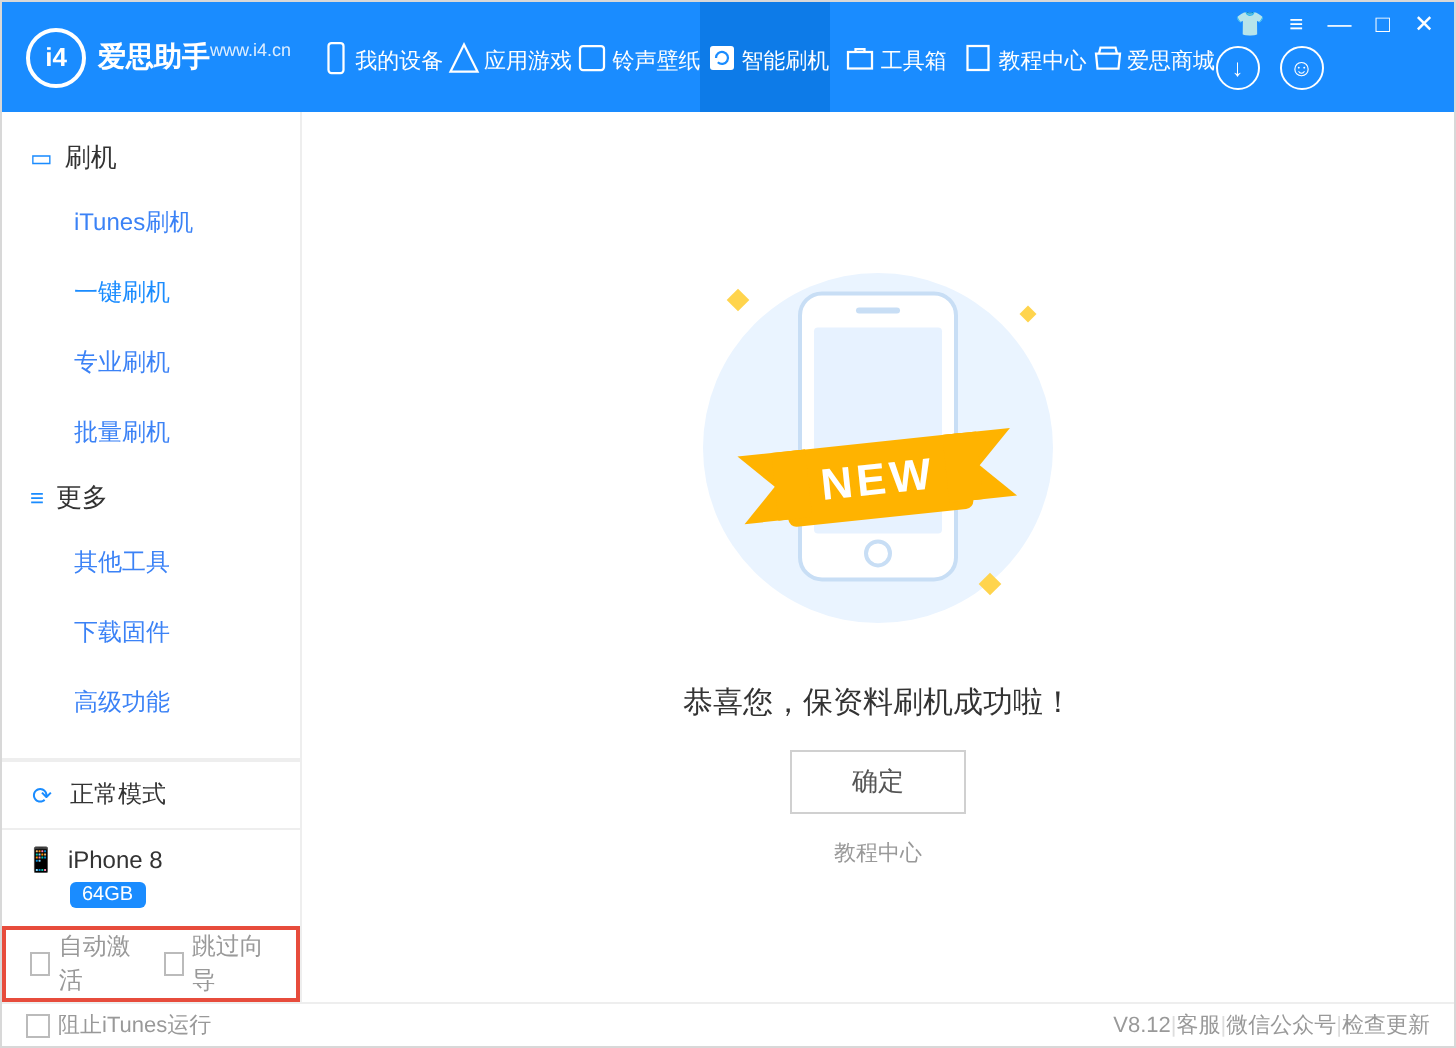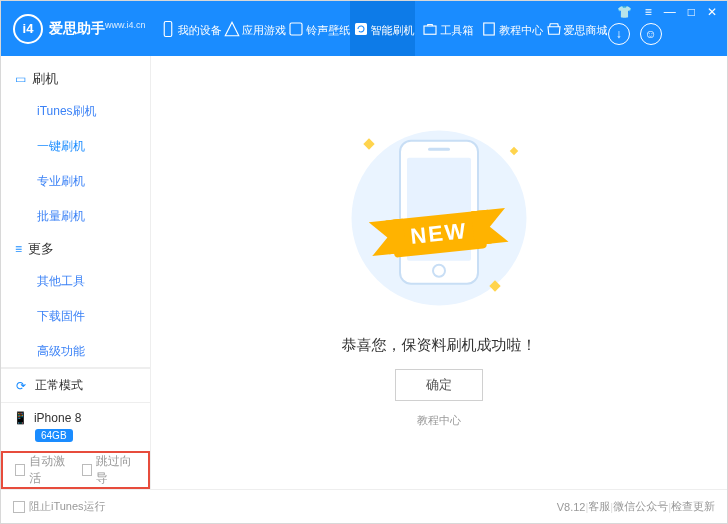--- a/index.html
+++ b/index.html
@@ -48,21 +48,21 @@
 .ribbon::before, .ribbon::after { content:''; position:absolute; top:0; width:0; height:0; border:17px solid #ffb300; }
 .ribbon::before { left:-22px; border-left-color: transparent; }
 .ribbon::after { right:-22px; border-right-color: transparent; }
 .spark { position:absolute; width:8px; height:8px; background:#ffd44d; transform: rotate(45deg); }
 .spark.a { top:22px; left:26px; }
 .spark.b { top:30px; right:22px; width:6px; height:6px; }
 .spark.c { bottom:28px; right:40px; }
 .success { margin-top: 18px; font-size: 15px; color: #333; }
 .ok-btn { margin-top: 14px; padding: 6px 30px; border: 1px solid #d0d0d0; background: #fff; font-size: 13px; cursor: pointer; color: #555; }
 .log-link { margin-top: 12px; font-size: 11px; color: #999; cursor: pointer; }
-.footer { height: 34px; border-top: 1px solid #eee; display: flex; align-items: center; padding: 0 12px; font-size: 11px; color: #999; }
+.footer { height: 22px; border-top: 1px solid #eee; display: flex; align-items: center; padding: 0 12px; font-size: 11px; color: #999; }
 .footer-left { display: flex; align-items: center; gap: 4px; }
 .footer-right { margin-left: auto; display: flex; align-items: center; }
 .footer-right .sep { color: #ddd; }
 .win-btn { cursor: pointer; font-size: 12px; padding: 0 2px; }
 </style>
 </head>
 <body>
 
 <div class="window">
   <div class="header">

